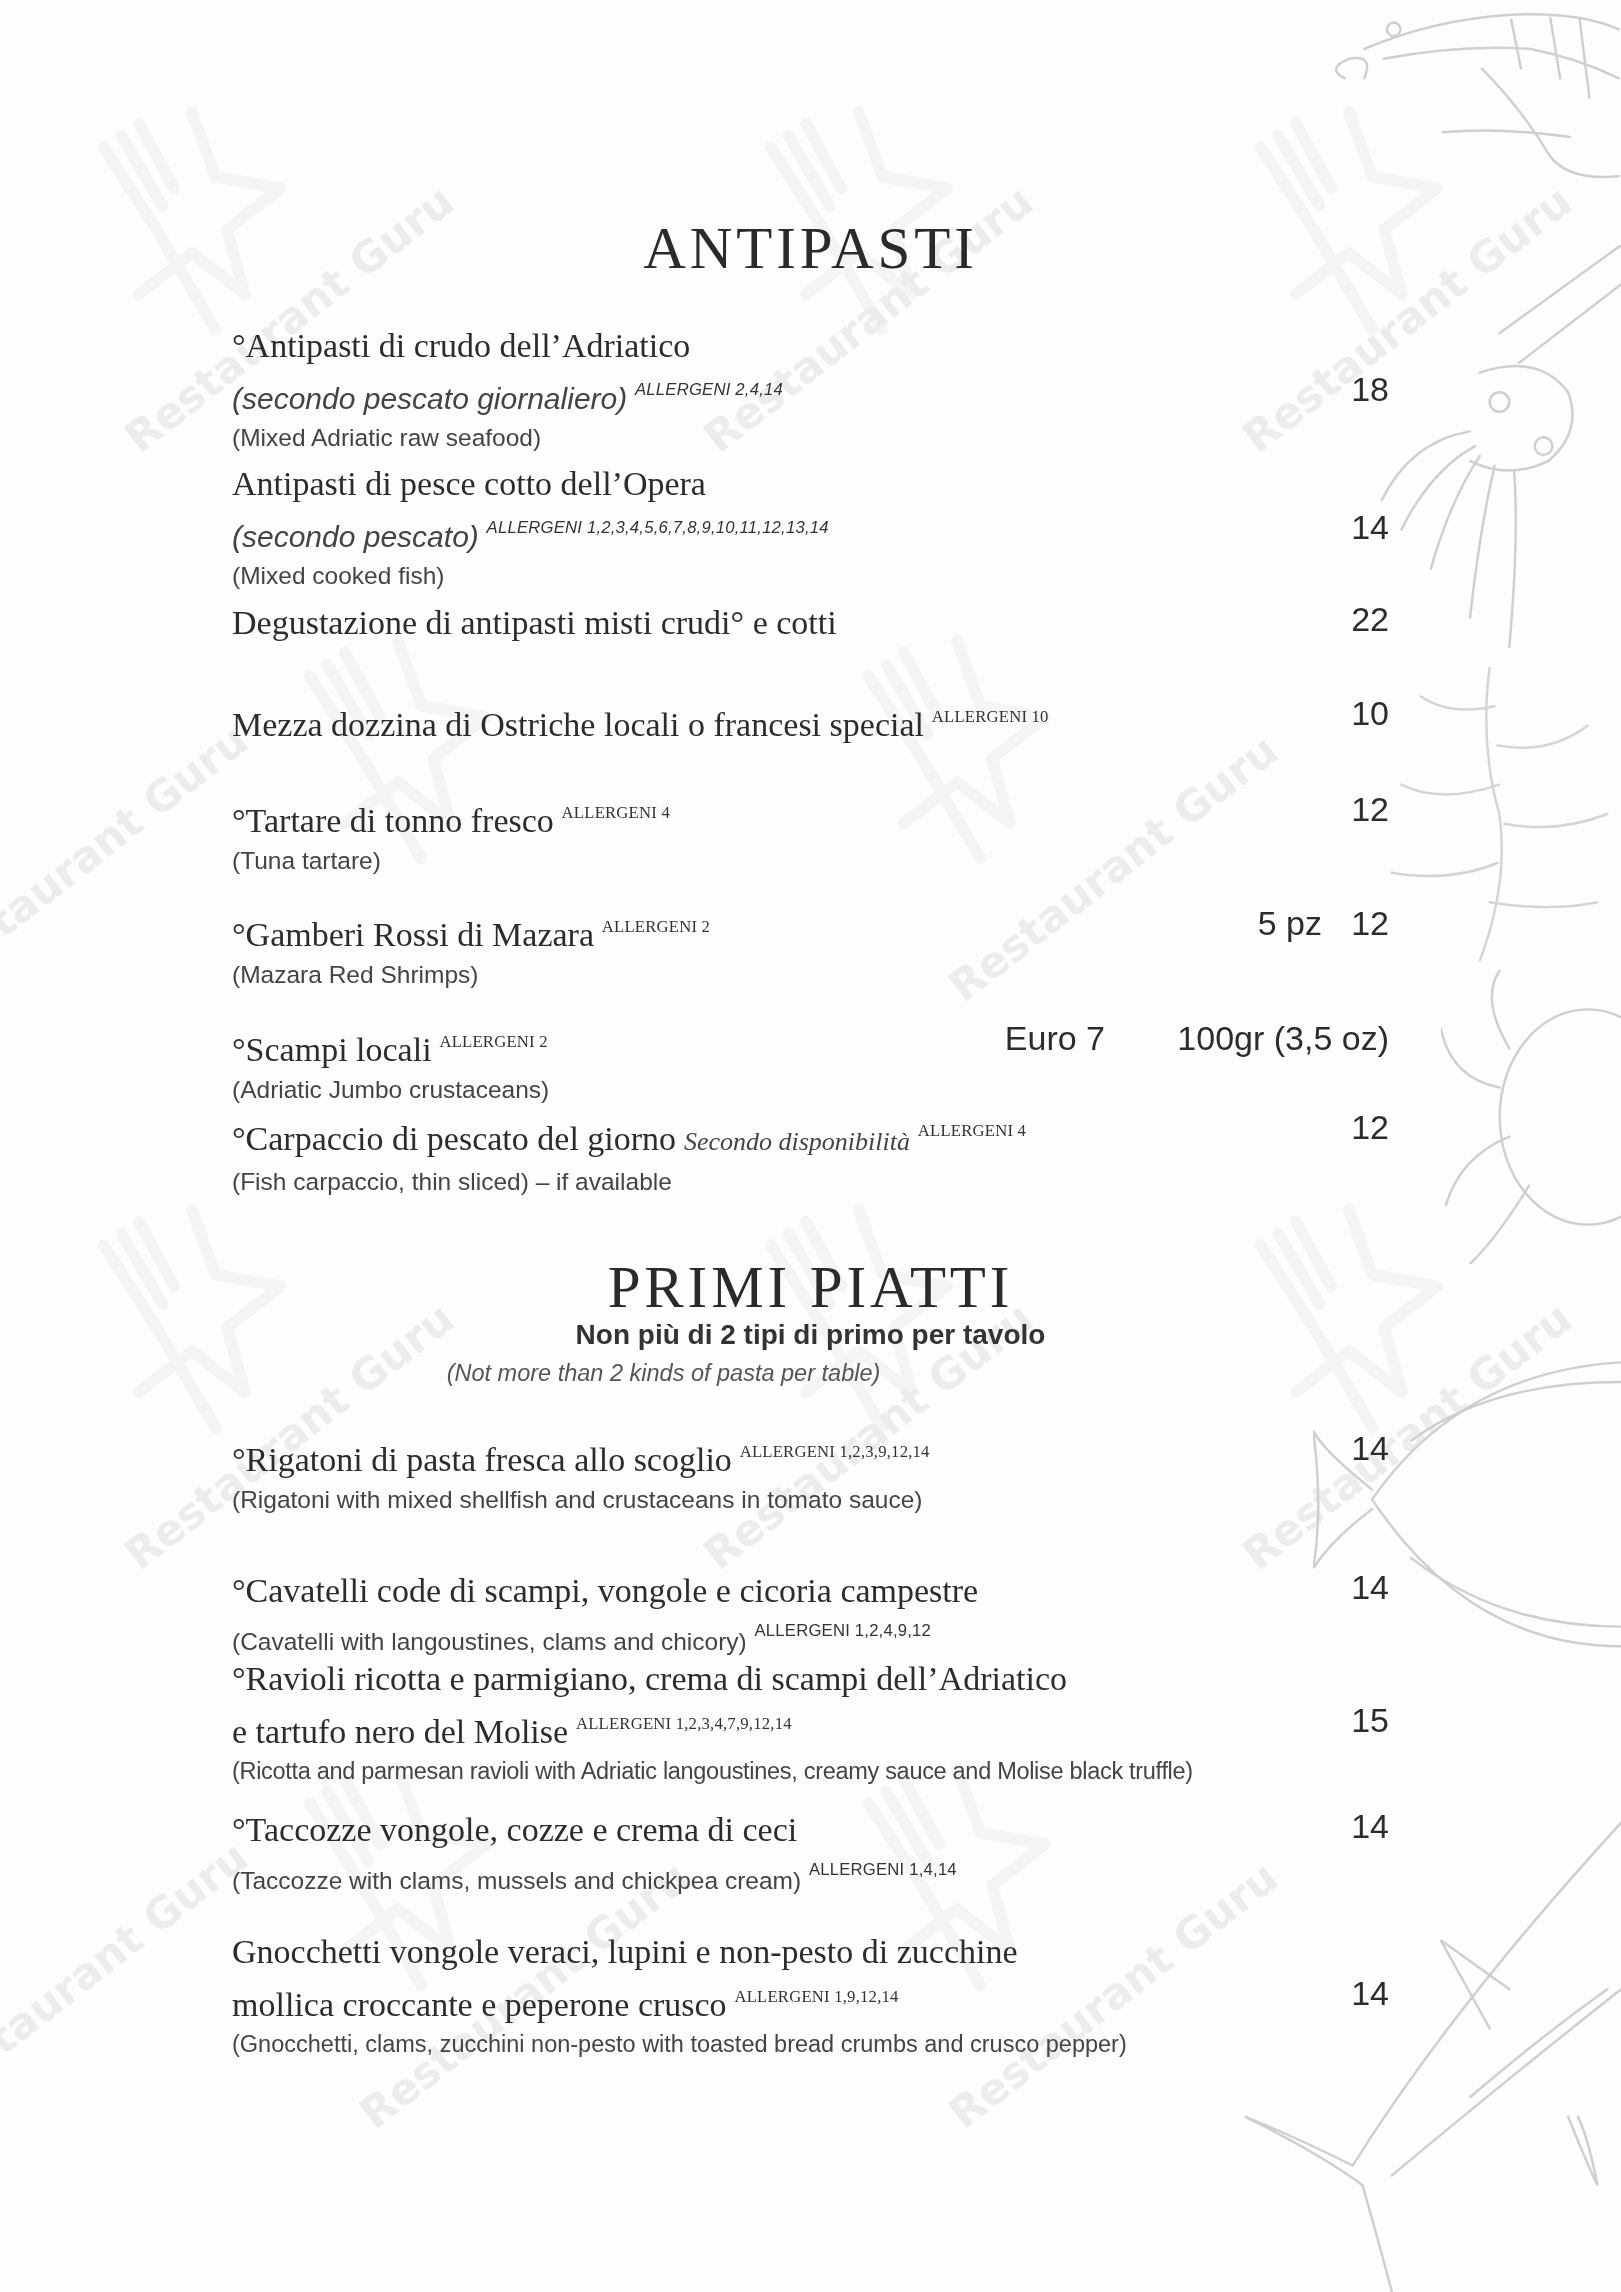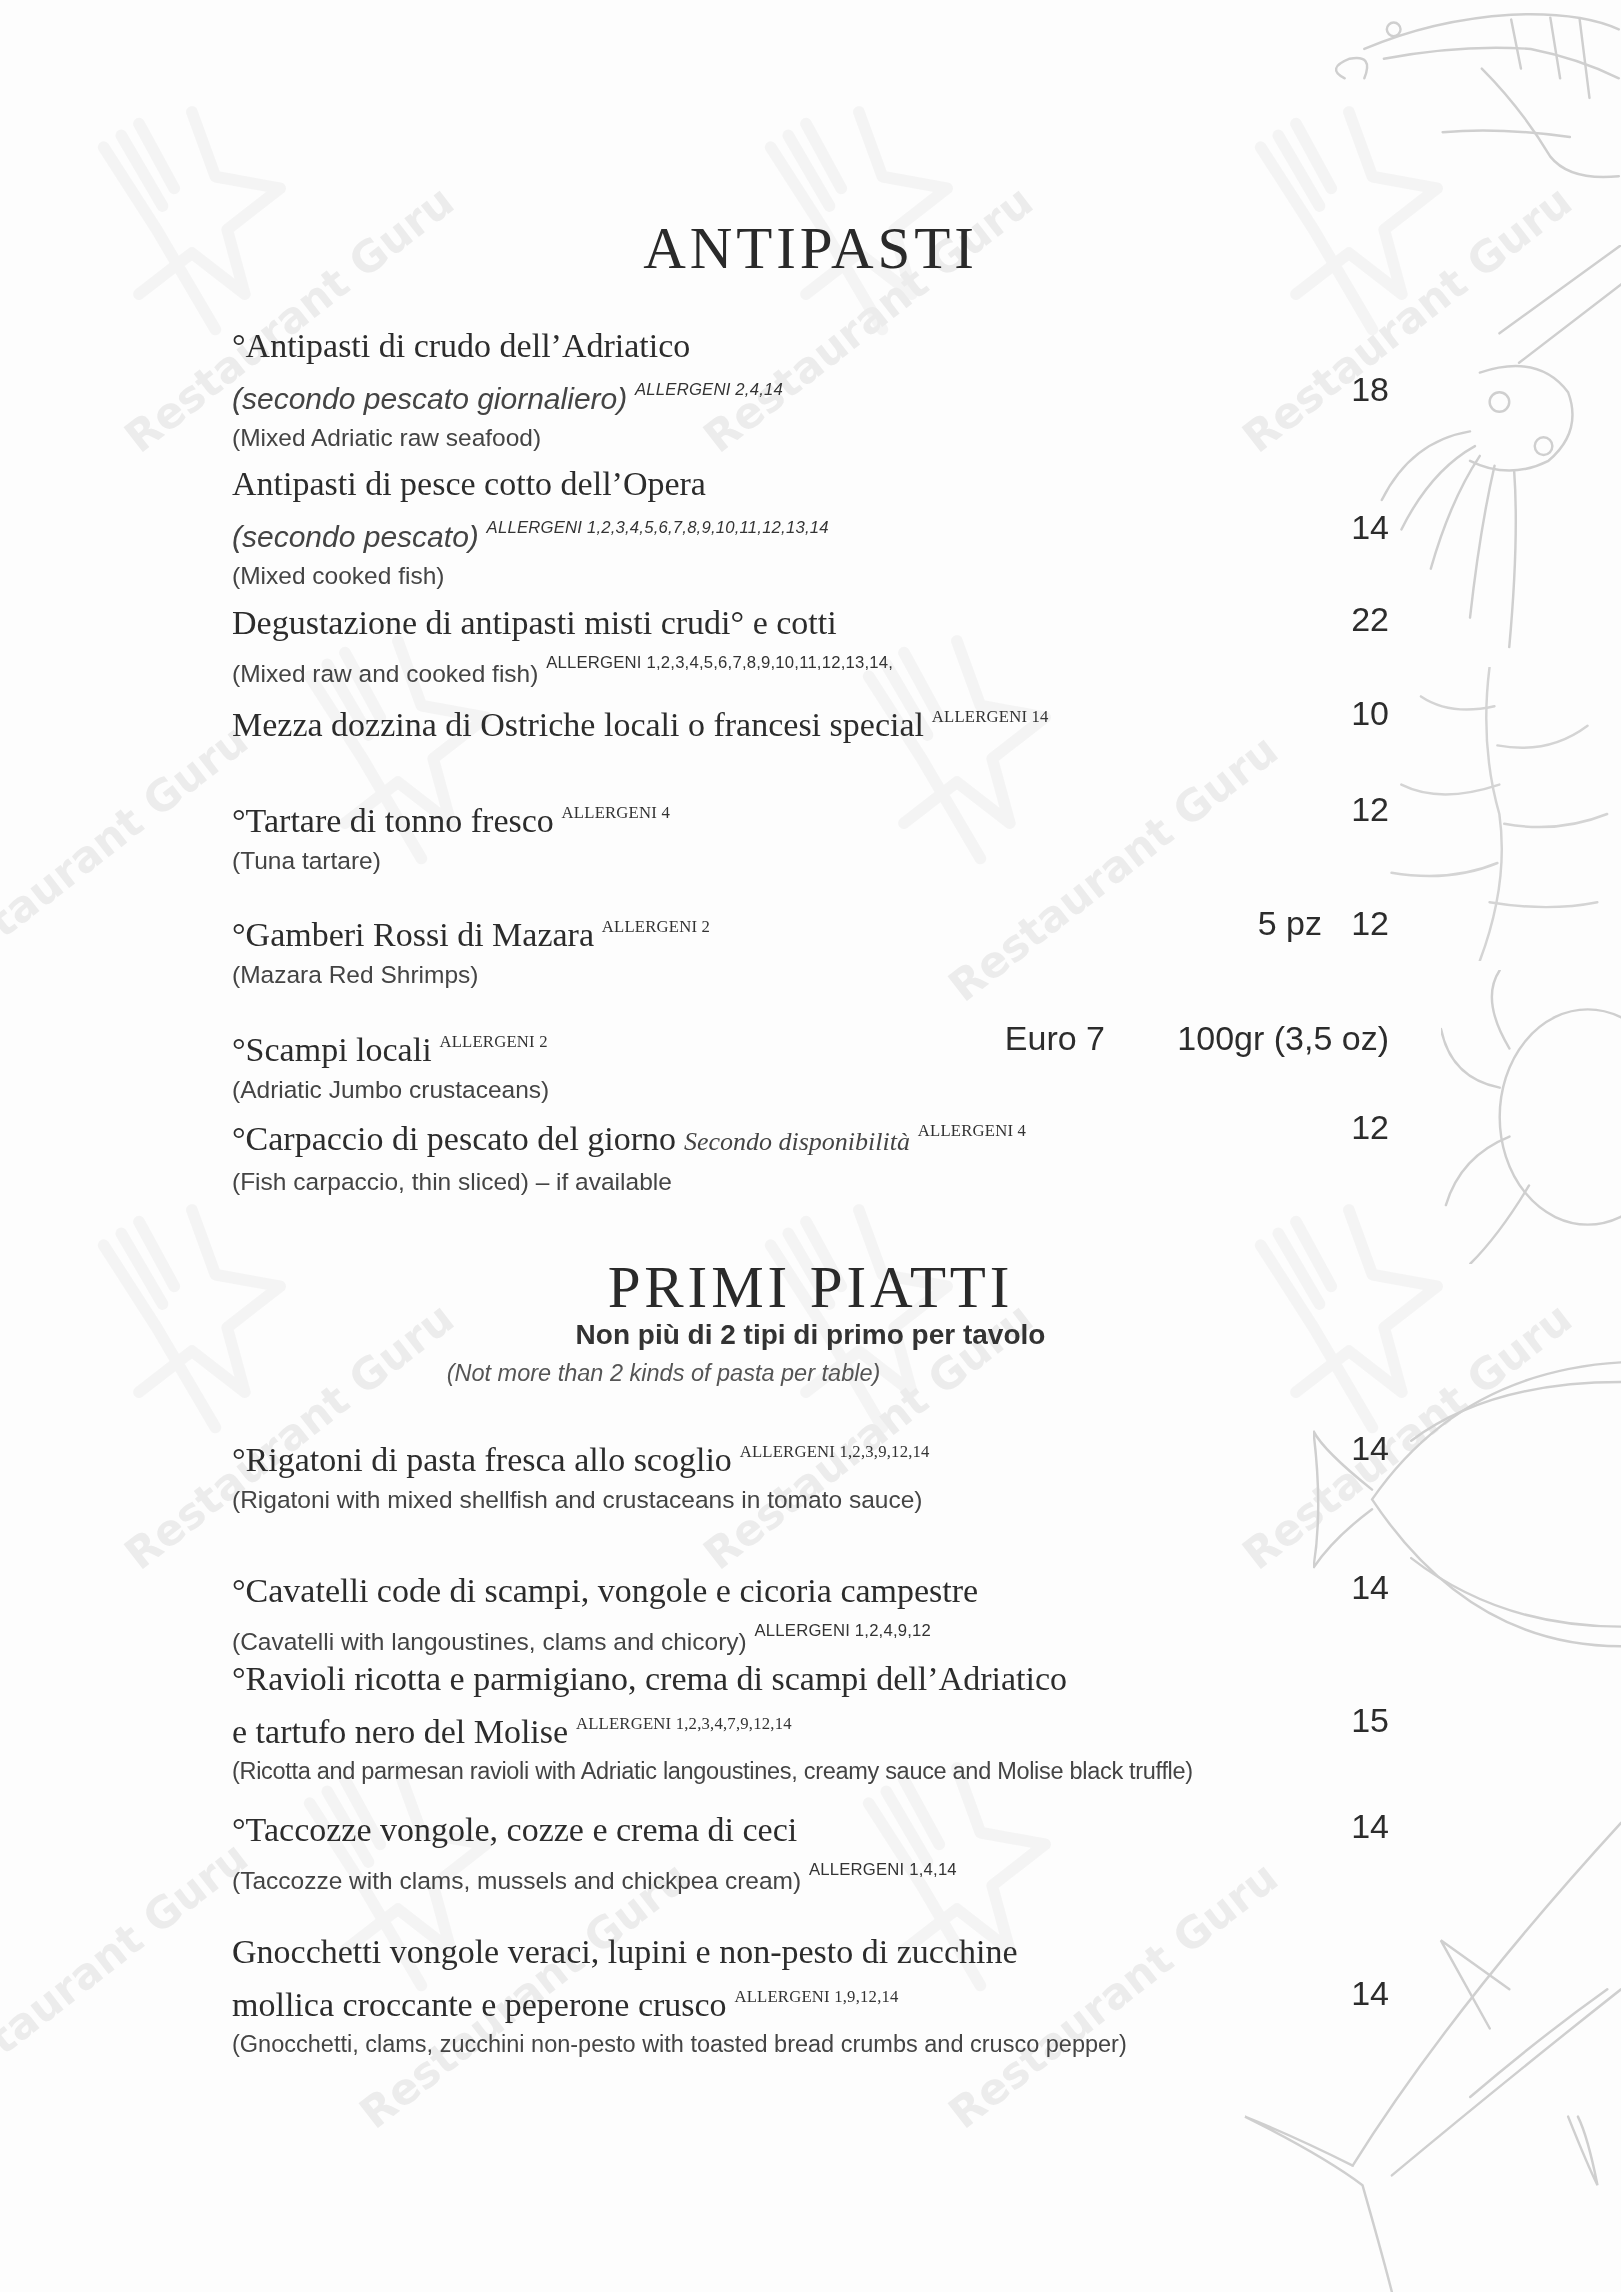--- a/index.html
+++ b/index.html
@@ -218,26 +218,25 @@
 
 <div class="item" style="top:461px;">
   <div class="line name">Antipasti di pesce cotto dell’Opera</div>
   <div class="line it"><span>(secondo pescato)</span><span class="alg">ALLERGENI 1,2,3,4,5,6,7,8,9,10,11,12,13,14</span></div>
   <div class="line en">(Mixed cooked fish)</div>
   <div class="price" style="top:47px;">14</div>
 </div>
 
 <div class="item" style="top:600px;">
   <div class="line name">Degustazione di antipasti misti crudi° e cotti</div>
-  <div class="line en"><span>(Mixed raw and cooked fish)</span><span class="alg">ALLERGENI 1,2,3,4,5,6,7,8,9,10,11,12,13,14,</span></div>
   <div class="price" style="top:0;">22</div>
 </div>
 
 <div class="item" style="top:694px;">
-  <div class="line name"><span>Mezza dozzina di Ostriche locali o francesi special</span><span class="alg">ALLERGENI 14</span></div>
+  <div class="line name"><span>Mezza dozzina di Ostriche locali o francesi special</span><span class="alg">ALLERGENI 10</span></div>
   <div class="price" style="top:0;">10</div>
 </div>
 
 <div class="item" style="top:790px;">
   <div class="line name"><span>°Tartare di tonno fresco</span><span class="alg">ALLERGENI 4</span></div>
   <div class="line en">(Tuna tartare)</div>
   <div class="price" style="top:0;">12</div>
 </div>
 
 <div class="item" style="top:904px;">

